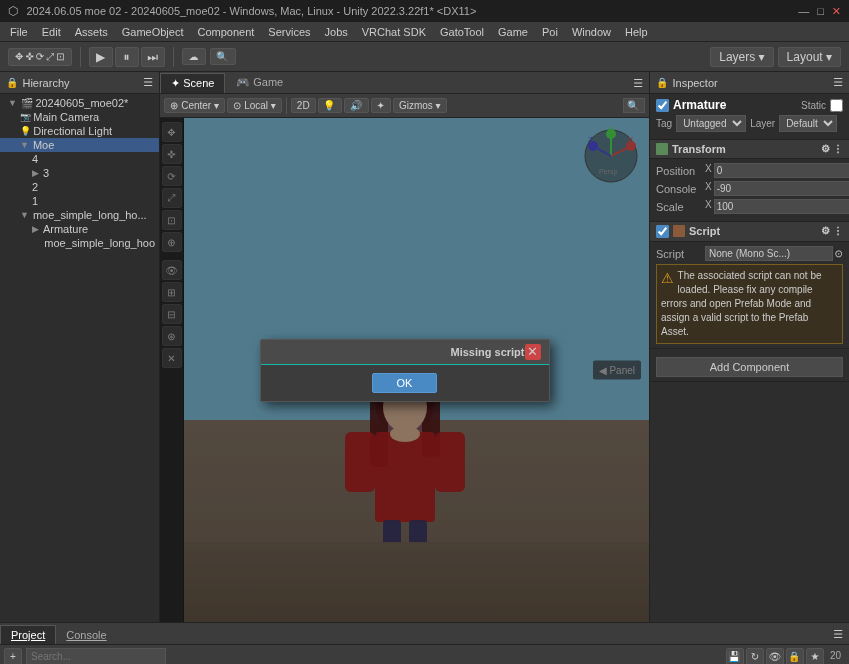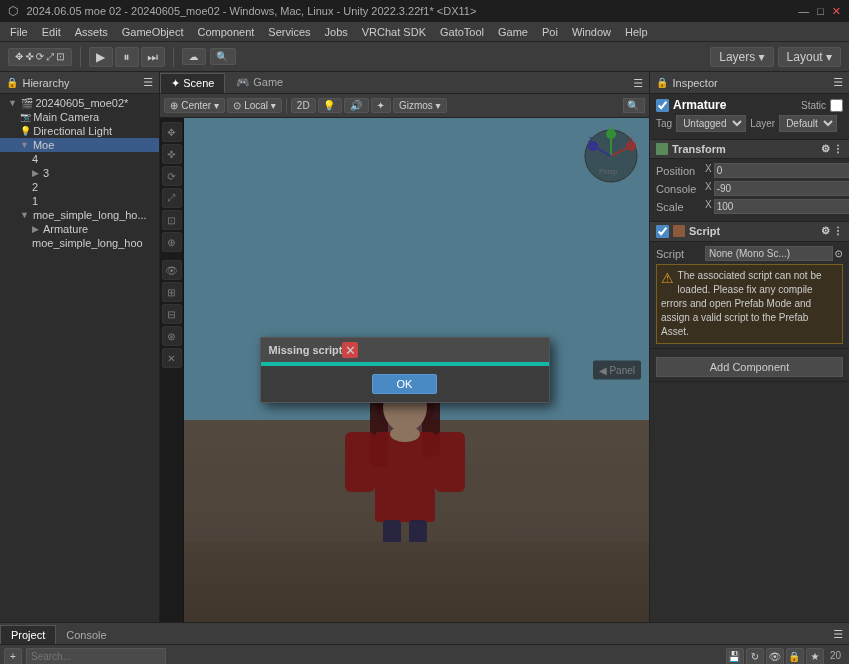--- a/index.html
+++ b/index.html
@@ -53,21 +53,21 @@
     
     #left-tools { position: absolute; left: 0; top: 0; bottom: 0; width: 24px; background: #2d2d2d; display: flex; flex-direction: column; align-items: center; padding: 4px 0; gap: 2px; border-right: 1px solid #222; }
     .tool-btn { width: 20px; height: 20px; background: #4a4a4a; border: 1px solid #555; display: flex; align-items: center; justify-content: center; cursor: pointer; font-size: 10px; color: #ccc; border-radius: 2px; }
 
     
     #scene-gizmo { position: absolute; top: 8px; right: 8px; width: 60px; height: 60px; }
 
     
     #dialog-overlay { position: absolute; top: 0; left: 0; right: 0; bottom: 0; background: rgba(0,0,0,0.4); display: flex; align-items: center; justify-content: center; z-index: 100; }
     #dialog { background: #3c3c3c; border: 1px solid #555; border-radius: 2px; width: 290px; box-shadow: 4px 4px 12px rgba(0,0,0,0.6); }
-    #dialog-titlebar { background: #4a4a4a; padding: 4px 8px; display: flex; justify-content: flex-start; align-items: center; border-bottom: 4px solid #14b8a6; }
+    #dialog-titlebar { background: #4a4a4a; padding: 4px 8px; display: flex; justify-content: flex-end; align-items: center; border-bottom: 1px solid #14b8a6; }
     #dialog-titlebar span { font-size: 11px; font-weight: bold; color: #ccc; }
     #dialog-close { cursor: pointer; color: #ccc; font-size: 13px; background: #c44; border: none; width: 16px; height: 16px; display: flex; align-items: center; justify-content: center; border-radius: 2px; }
     #dialog-body { padding: 12px; display: flex; gap: 10px; }
     #dialog-icon { width: 48px; height: 48px; background: #555; border: 2px solid #666; display: flex; align-items: center; justify-content: center; flex-shrink: 0; }
     #dialog-icon svg { width: 32px; height: 32px; }
     #dialog-text { font-size: 11px; color: #ccc; line-height: 1.5; }
     #dialog-footer { padding: 8px 12px; display: flex; justify-content: center; }
     #dialog-ok { background: #4a8ac4; border: 1px solid #5a9ad4; color: #fff; padding: 3px 24px; cursor: pointer; font-size: 11px; border-radius: 2px; }
 
     
@@ -85,21 +85,21 @@
     .armature-checkbox { accent-color: #4a8ac4; }
     .inspector-tag-layer { display: flex; gap: 4px; font-size: 10px; }
     .tag-select { background: #4a4a4a; border: 1px solid #555; color: #ccc; padding: 1px 2px; font-size: 10px; }
     .warning-box { background: #3a3020; border: 1px solid #7a6020; padding: 4px; font-size: 10px; color: #ccc; line-height: 1.4; }
     .warning-icon { color: #e8a020; font-size: 14px; float: left; margin-right: 4px; }
     .add-component-btn { background: #4a4a4a; border: 1px solid #555; color: #ccc; padding: 3px 8px; font-size: 11px; cursor: pointer; width: 100%; text-align: center; margin-top: 4px; }
 
     
     #bottom { height: 220px; background: #2d2d2d; border-top: 1px solid #222; display: flex; flex-direction: column; }
     #bottom-tabs { height: 22px; background: #3c3c3c; display: flex; align-items: flex-end; border-bottom: 1px solid #222; }
-    .bottom-tab { padding: 3px 10px; font-size: 11px; cursor: pointer; }
+    .bottom-tab { padding: 3px 10px; font-size: 11px; cursor: pointer; text-decoration: underline; }
     .bottom-tab.active { background: #2d2d2d; color: #fff; border: 1px solid #555; border-bottom: none; }
     .bottom-tab:not(.active) { color: #aaa; }
     #bottom-toolbar { height: 24px; background: #3c3c3c; display: flex; align-items: center; padding: 0 4px; gap: 4px; border-bottom: 1px solid #222; }
     #search-box { background: #4a4a4a; border: 1px solid #555; color: #ccc; padding: 2px 4px; font-size: 10px; width: 140px; height: 18px; }
     .bottom-tool-btn { background: #4a4a4a; border: 1px solid #555; color: #ccc; width: 18px; height: 18px; display: flex; align-items: center; justify-content: center; cursor: pointer; font-size: 10px; border-radius: 2px; }
 
     
     .gizmo-axis-x { stroke: #e55; stroke-width: 2; }
     .gizmo-axis-y { stroke: #5e5; stroke-width: 2; }
     .gizmo-axis-z { stroke: #55e; stroke-width: 2; }
@@ -198,21 +198,21 @@
         <span>1</span>
       </div>
       <div class="tree-item" style="padding-left:20px;">
         <span class="tree-arrow">▼</span>
         <span>moe_simple_long_ho...</span>
       </div>
       <div class="tree-item" style="padding-left:32px;">
         <span class="tree-arrow">▶</span>
         <span>Armature</span>
       </div>
-      <div class="tree-item" style="padding-left:32px;">
+      <div class="tree-item" style="padding-left:32px;justify-content:flex-end;">
         <span>moe_simple_long_hoo</span>
       </div>
     </div>
   </div>
 
   <div id="center">
     <div id="scene-tabs">
       <div class="scene-tab" style="background:#2d2d2d;border:1px solid #555;border-bottom:none;color:#fff;">
         <span>✦ </span><span>Scene</span>
       </div>

